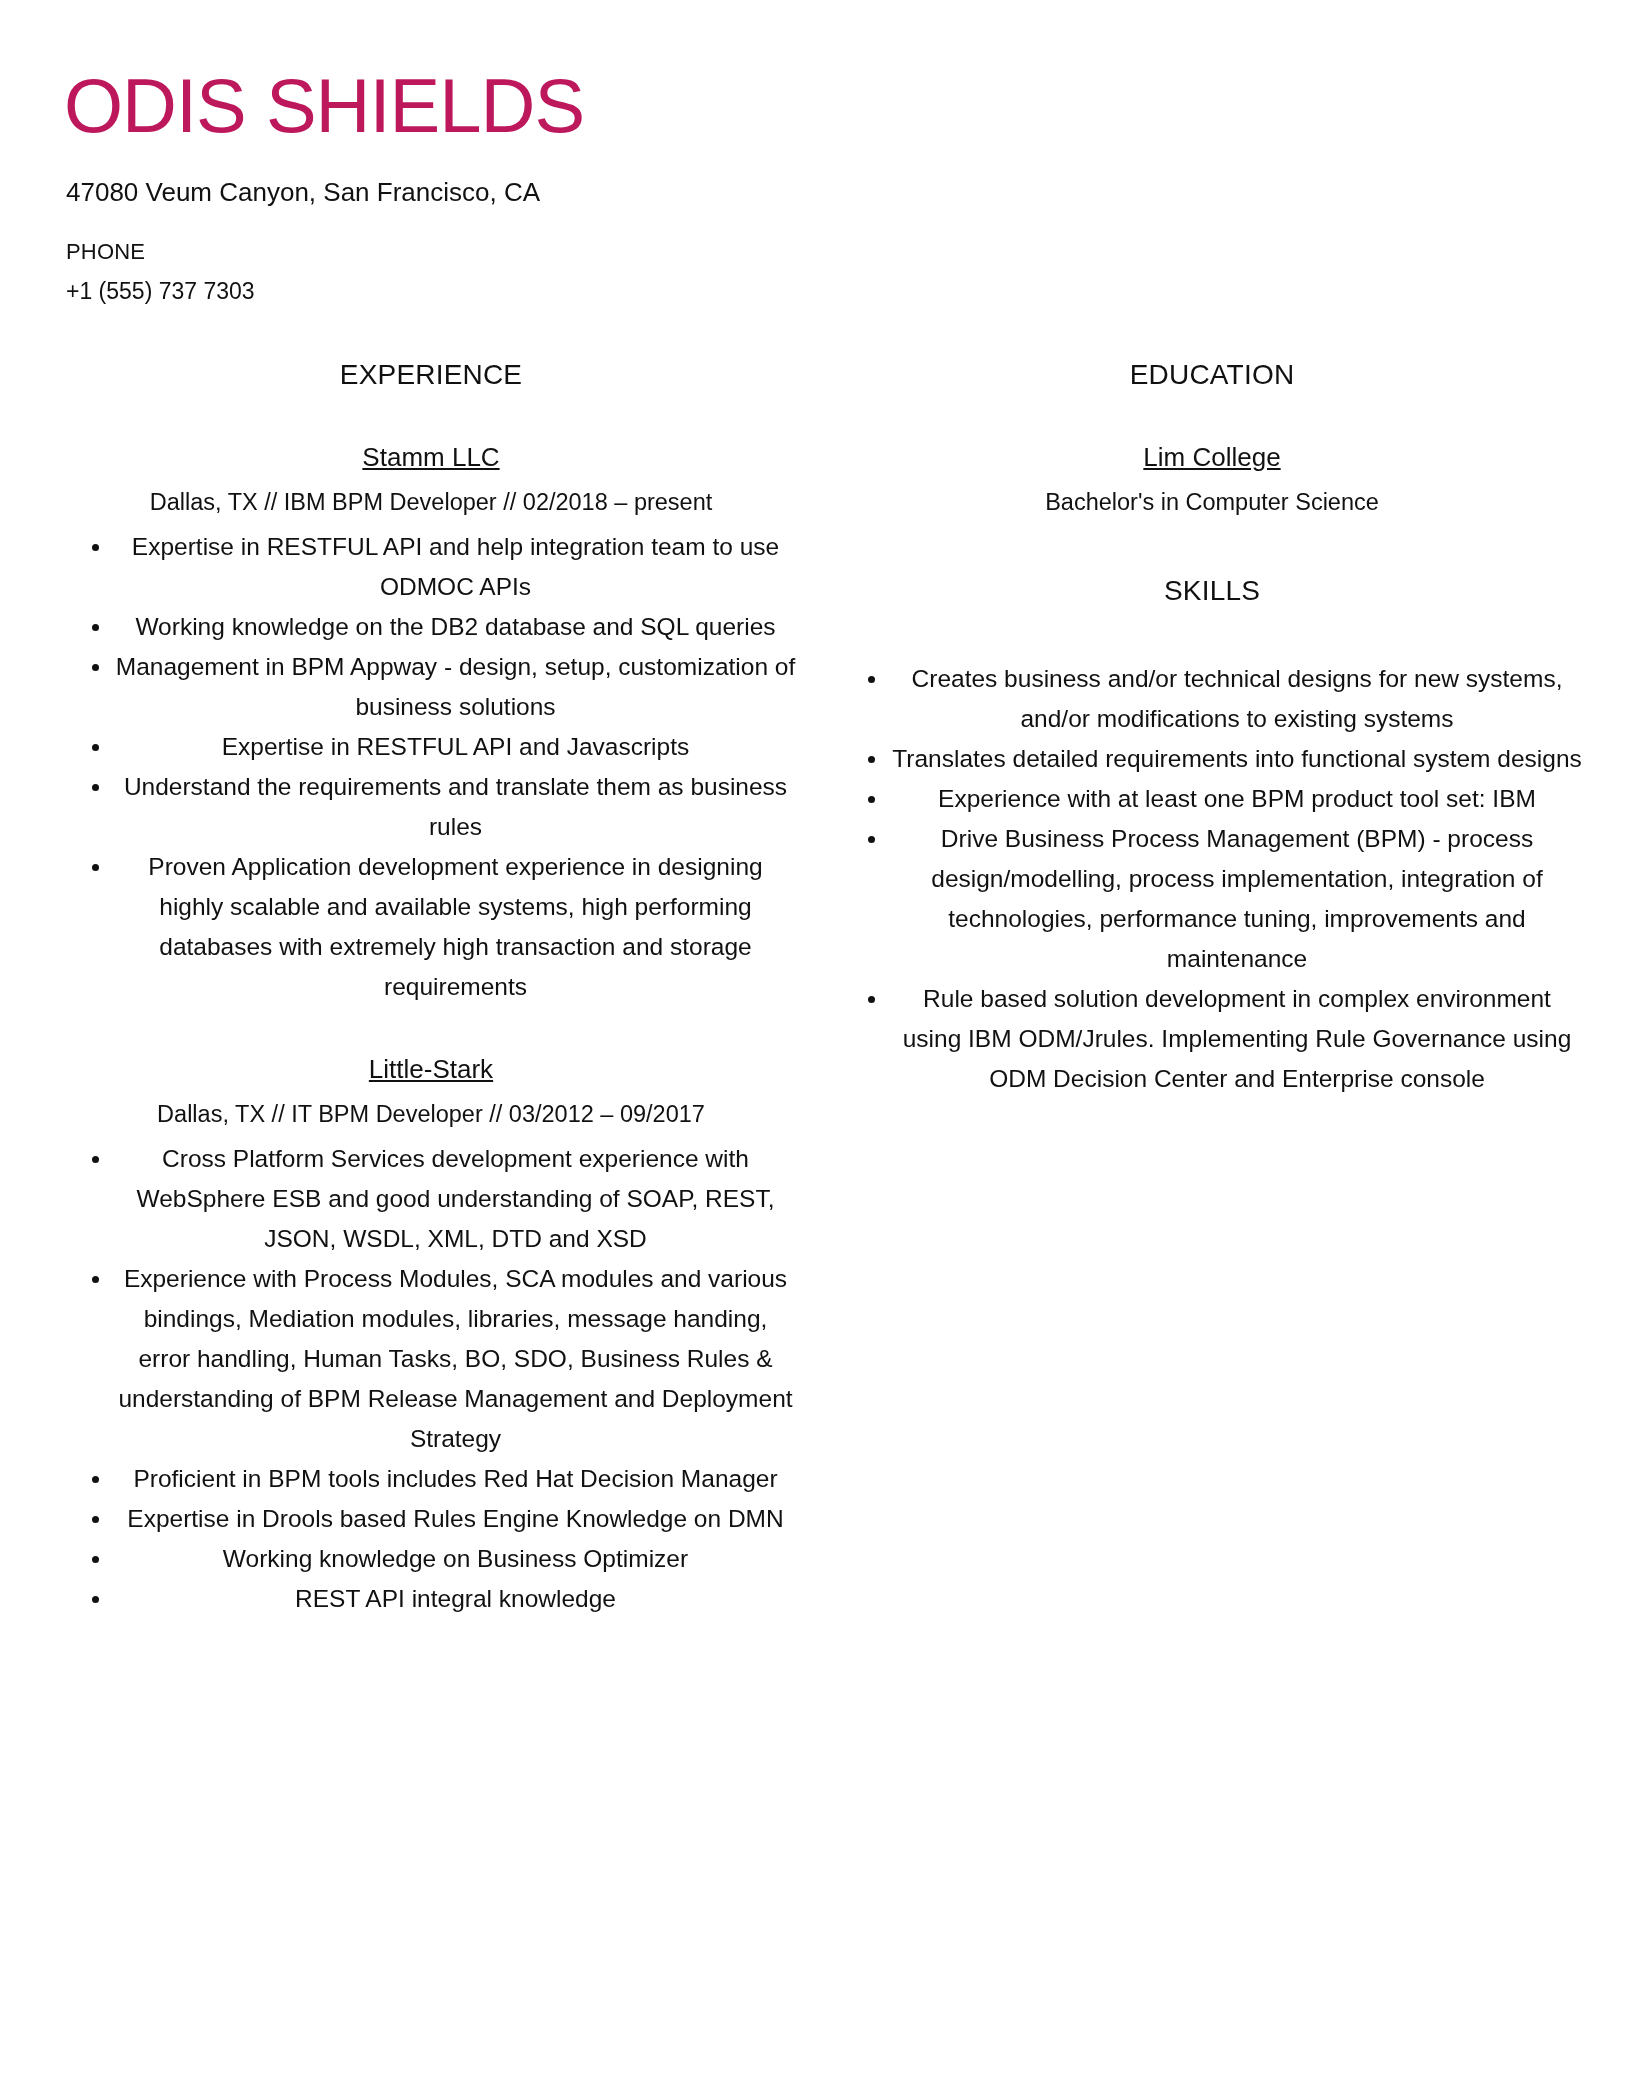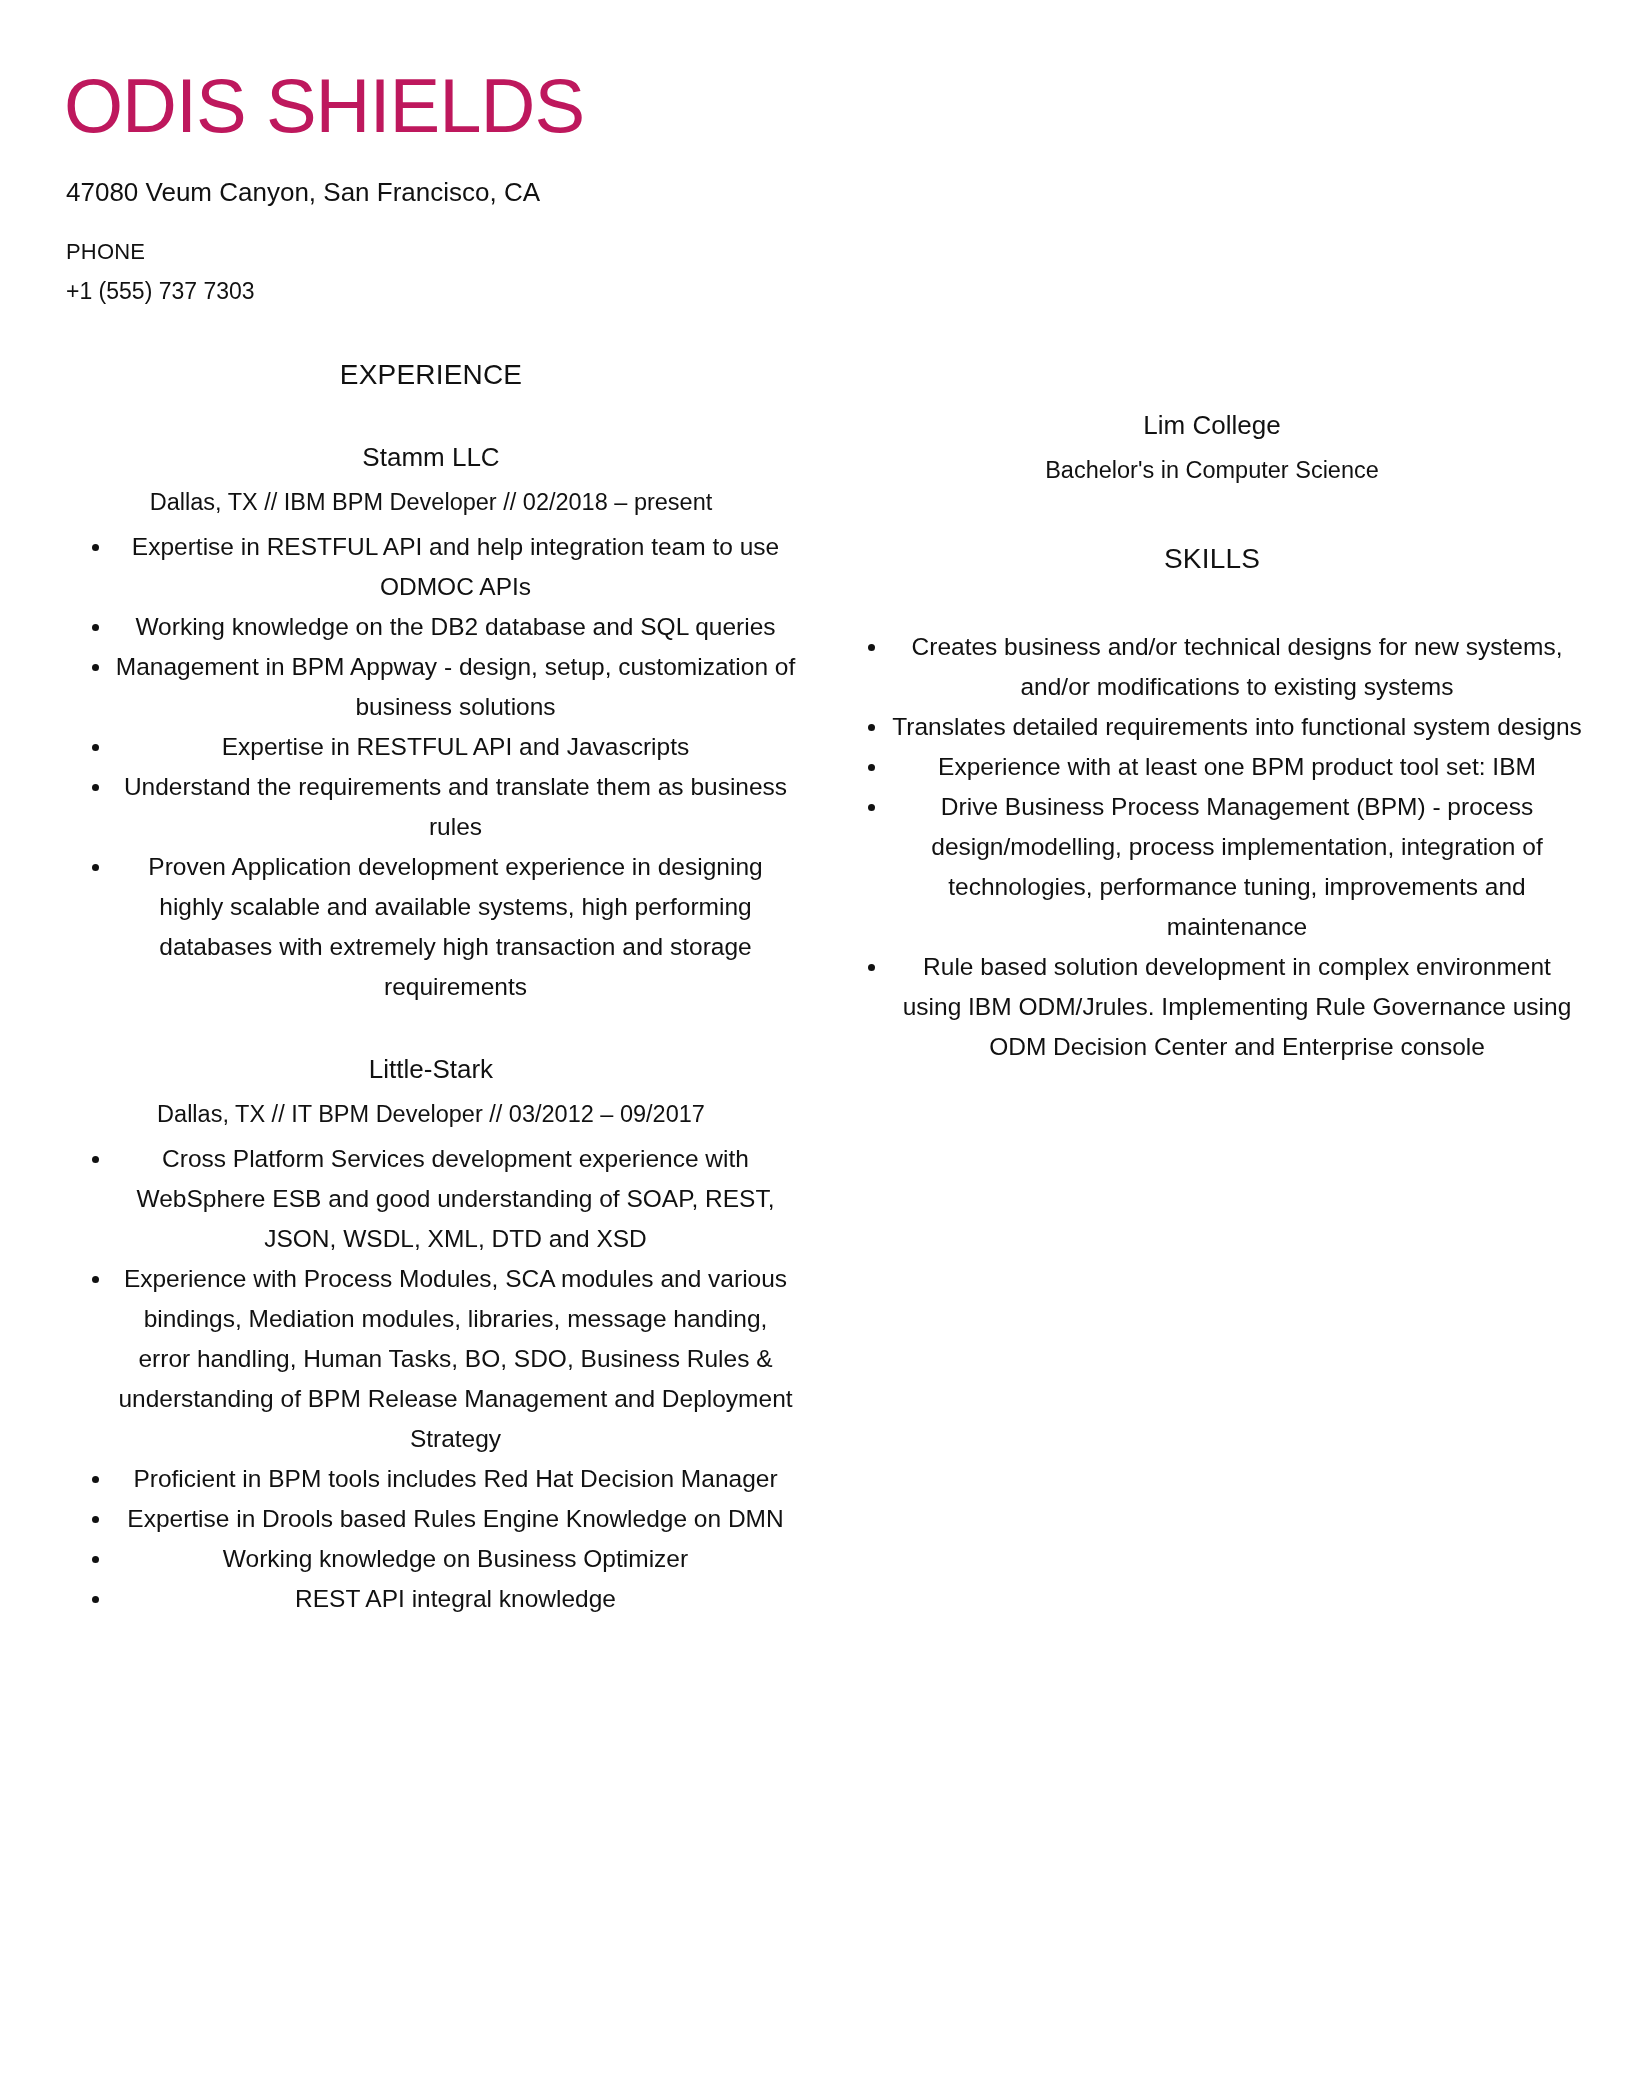--- a/index.html
+++ b/index.html
@@ -16,21 +16,21 @@
   .label-phone { left: 66px; top: 238px; font-size: 22px; line-height: 28px; font-weight: 400; white-space: nowrap; letter-spacing: 0.2px; }
   .phone { left: 66px; top: 276px; font-size: 23px; line-height: 30px; white-space: nowrap; }
 
   .col { position: absolute; top: 359px; text-align: center; }
   .col-left { left: 66px; width: 730px; }
   .col-right { left: 842px; width: 740px; }
 
   .section-title { font-size: 28px; line-height: 32px; margin: 0; font-weight: 400; letter-spacing: 0.2px; }
   .job, .school { margin-top: 50px; }
   .job + .job { margin-top: 46px; }
-  .org { font-size: 26px; line-height: 32px; margin: 0; font-weight: 400; }
+  .org { font-size: 26px; line-height: 32px; margin: 0; font-weight: 400; text-decoration: underline; }
   .meta { font-size: 23.5px; line-height: 30px; margin-top: 14px; white-space: nowrap; }
   ul.bullets { list-style: none; margin: 10px 0 0 0; padding: 0; }
   ul.bullets li {
     position: relative; padding-left: 49px; font-size: 24.5px; line-height: 40px;
   }
   .col-right ul.bullets li { padding-left: 50px; }
   ul.bullets li .dot {
     position: absolute; left: 26px; top: 17px; width: 7px; height: 7px;
     border-radius: 50%; background: #111;
   }
@@ -69,20 +69,21 @@
         <li><span class="dot"></span><span>Experience with Process Modules, SCA modules and various bindings, Mediation modules, libraries, message handing, error handling, Human Tasks, BO, SDO, Business Rules &amp; understanding of BPM Release Management and Deployment Strategy</span></li>
         <li><span class="dot"></span><span>Proficient in BPM tools includes Red Hat Decision Manager</span></li>
         <li><span class="dot"></span><span>Expertise in Drools based Rules Engine Knowledge on DMN</span></li>
         <li><span class="dot"></span><span>Working knowledge on Business Optimizer</span></li>
         <li><span class="dot"></span><span>REST API integral knowledge</span></li>
       </ul>
   </div>
 </section>
 
 <section class="col col-right">
+  <h2 class="section-title">EDUCATION</h2>
   <div class="school">
     <h3 class="org">Lim College</h3>
     <div class="meta">Bachelor's in Computer Science</div>
   </div>
 
   <h2 class="section-title skills-title">SKILLS</h2>
   <ul class="bullets skills-list">
       <li><span class="dot"></span><span>Creates business and/or technical designs for new systems, and/or modifications to existing systems</span></li>
       <li><span class="dot"></span><span>Translates detailed requirements into functional system designs</span></li>
       <li><span class="dot"></span><span>Experience with at least one BPM product tool set: IBM</span></li>

